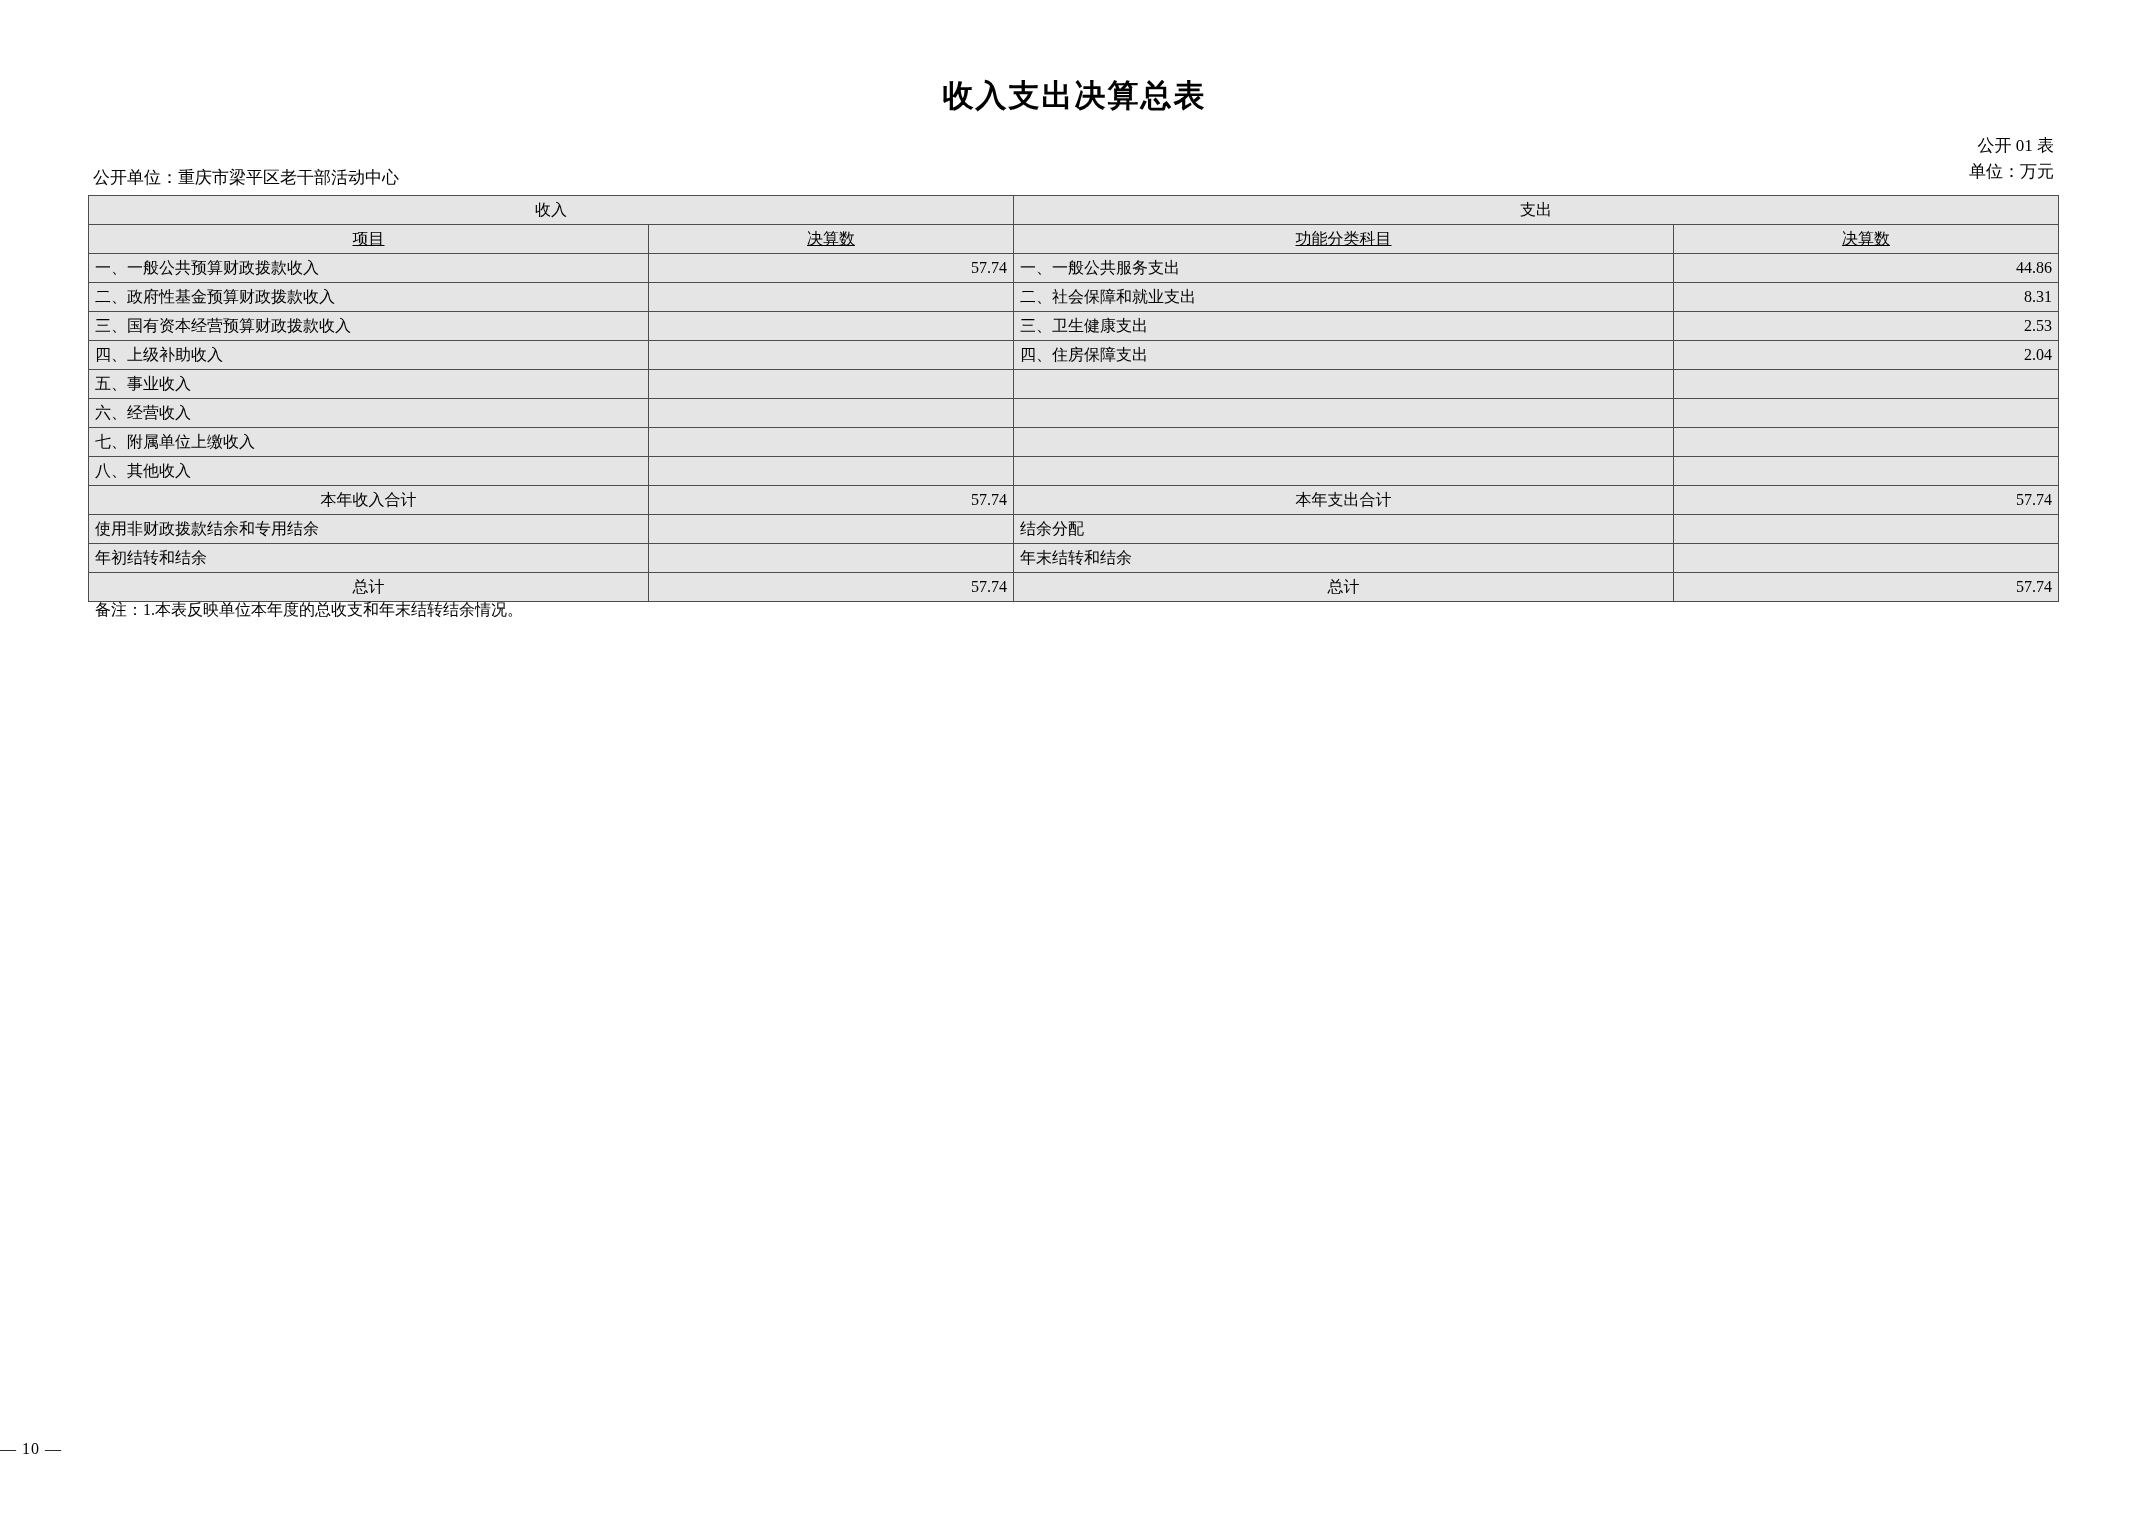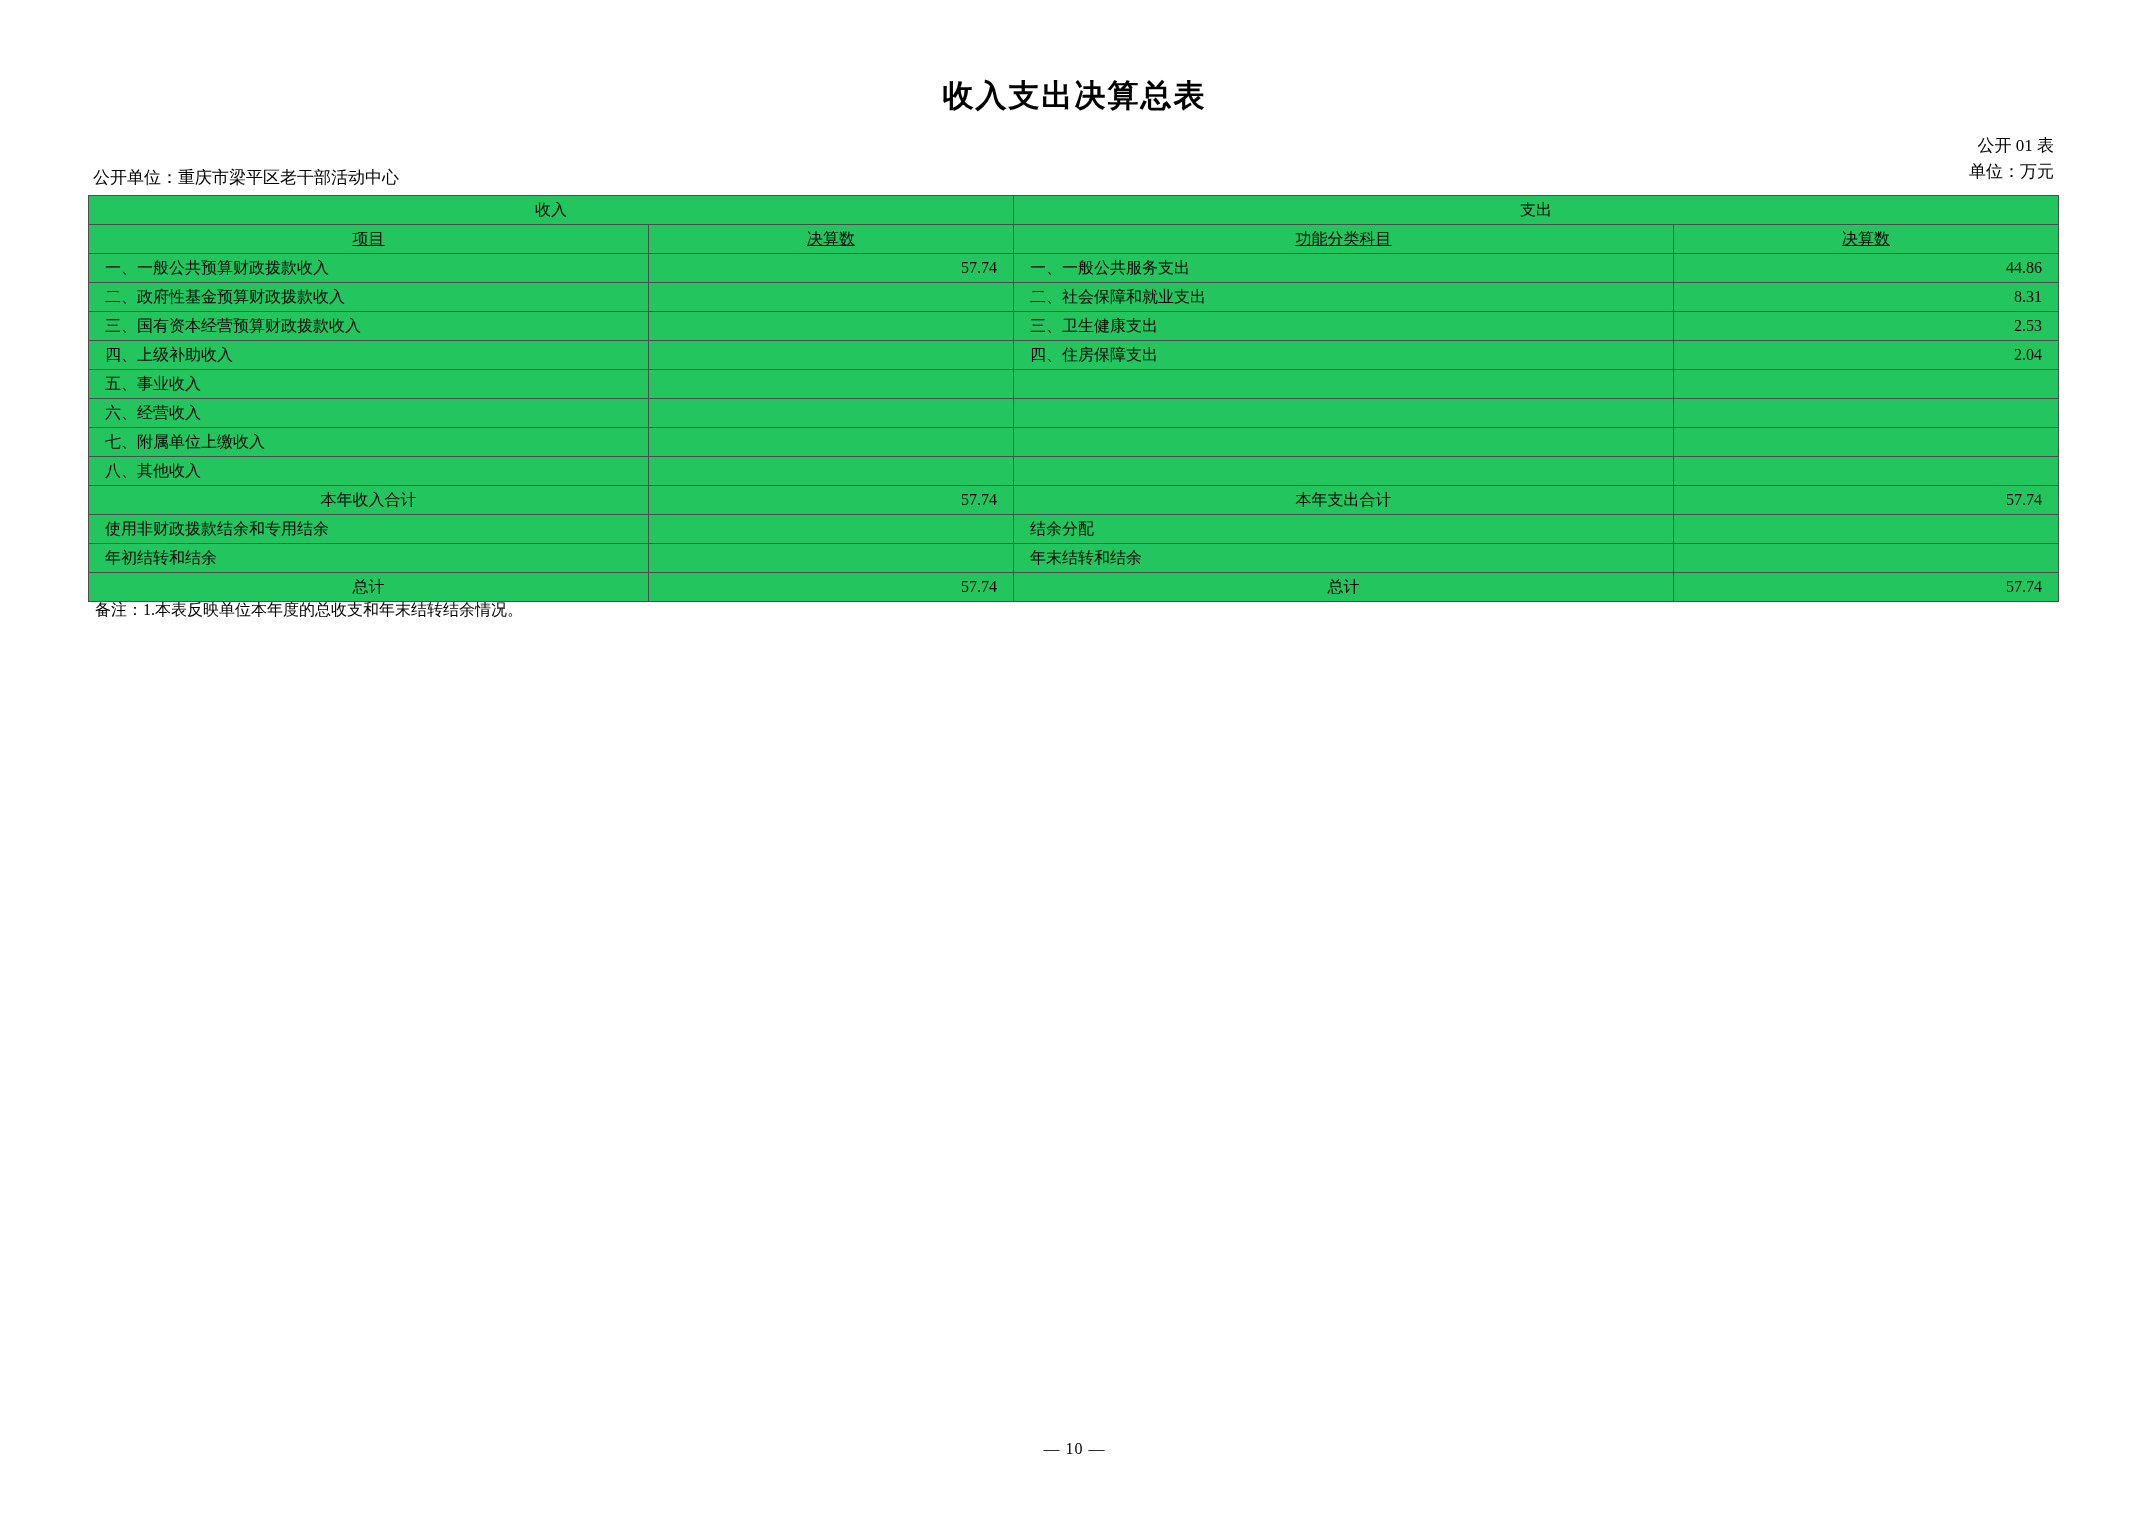--- a/index.html
+++ b/index.html
@@ -48,23 +48,23 @@
     left: 88px;
     top: 195px;
     width: 1970px;
     border-collapse: collapse;
     table-layout: fixed;
     font-size: 16px;
   }
   table.main td {
     border: 1px solid #4d4d4d;
     height: 28px;
-    padding: 0 16px;
+    padding: 0 6px;
     vertical-align: middle;
-    background: #22c55e;
+    background: #e5e5e5;
     line-height: 1.1;
   }
   td.grp {
     text-align: center;
     background: #c8c8c8;
   }
   td.hdr {
     text-align: center;
     background: #c8c8c8;
     text-decoration: underline;
@@ -87,21 +87,21 @@
     position: absolute;
     left: 95px;
     top: 600px;
     font-size: 16px;
   }
   .footer {
     position: absolute;
     left: 0;
     right: 0;
     top: 1440px;
-    text-align: center;
+    text-align: left;
     font-size: 16px;
     letter-spacing: 1px;
   }
 </style>
 </head>
 <body>
 
 <div class="page">
 
   <div class="title">收入支出决算总表</div>

